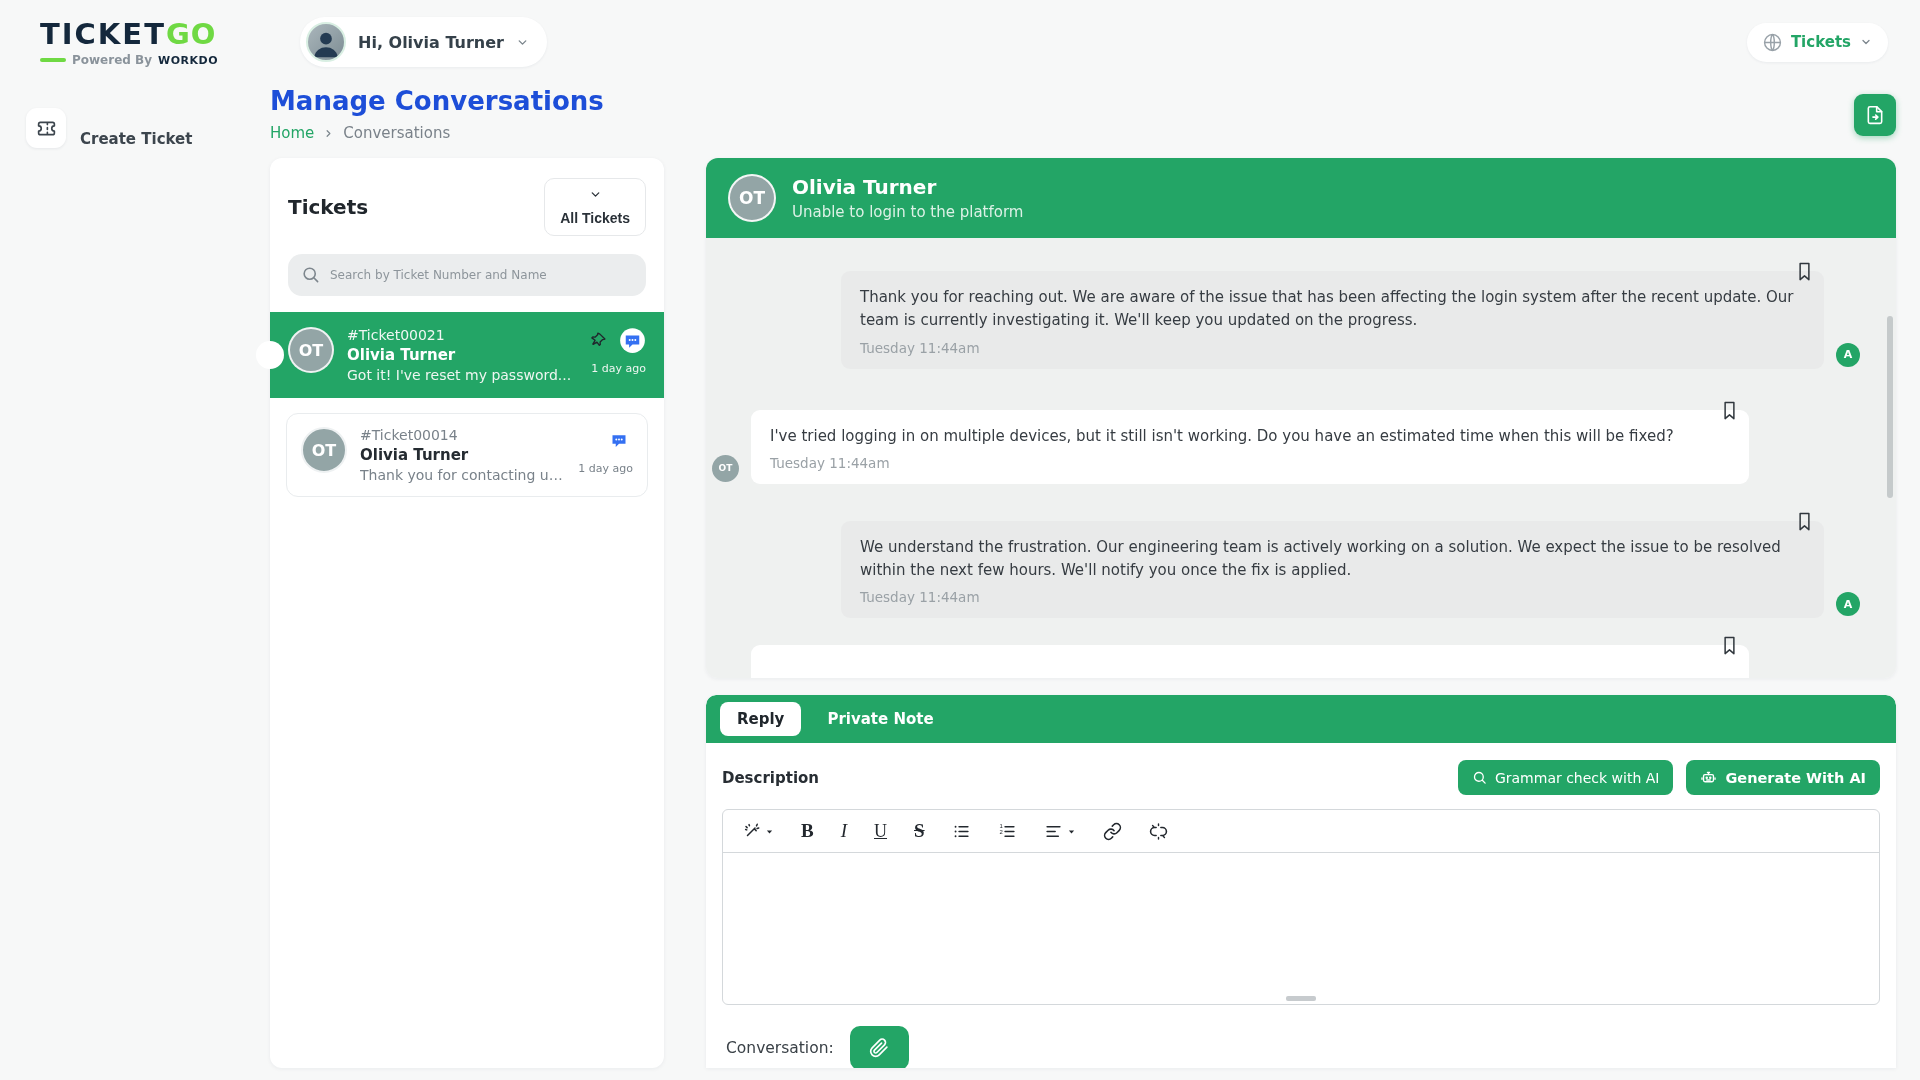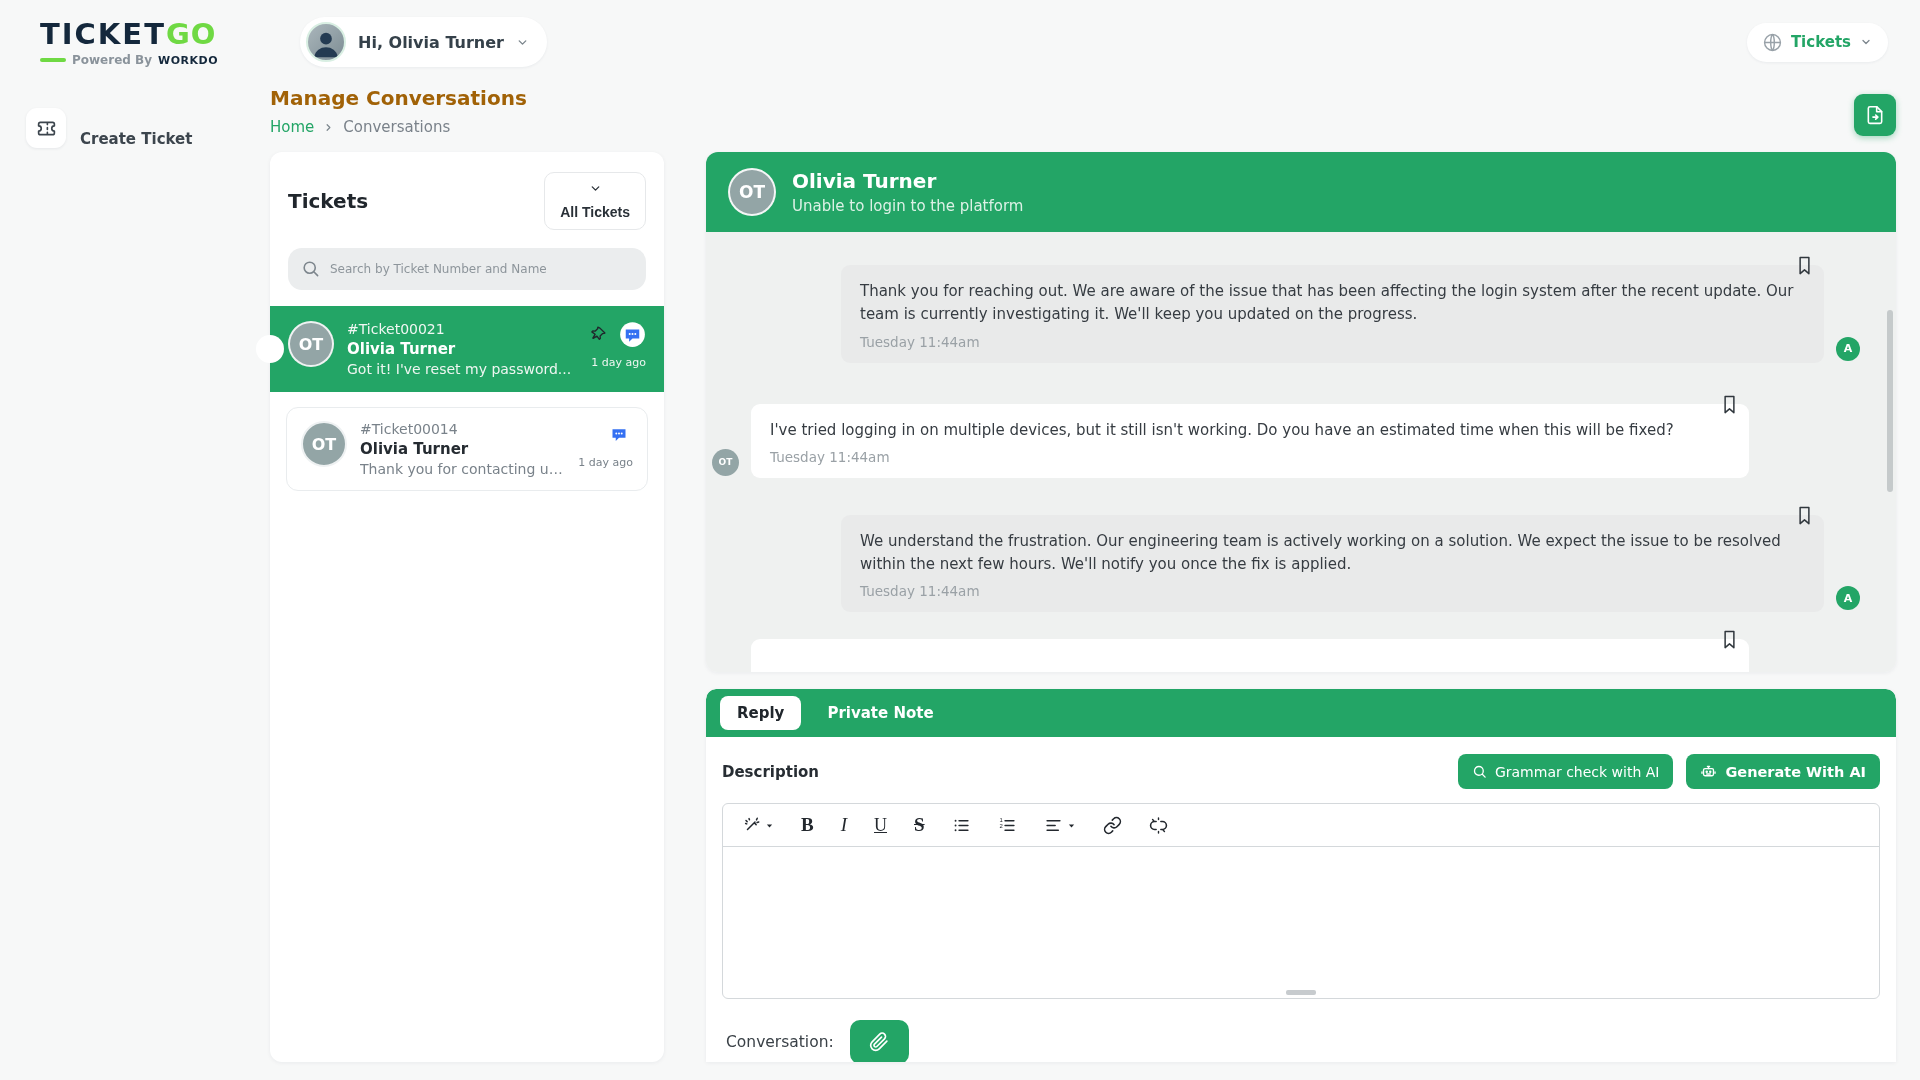--- a/index.html
+++ b/index.html
@@ -53,21 +53,21 @@
   .side-item{display:flex;align-items:flex-end;gap:14px;padding:8px 10px;border-radius:14px;margin-bottom:10px;cursor:pointer;}
   .side-icon{width:40px;height:40px;border-radius:11px;background:#fff;display:flex;align-items:center;justify-content:center;
     box-shadow:0 1px 3px rgba(20,40,60,.08);color:#3c454d;}
   .side-label{font-size:15px;font-weight:600;color:#3c454d;}
   .side-item.active{background:var(--green);box-shadow:0 6px 14px rgba(35,165,102,.35);padding:9px 10px;}
   .side-item.active .side-icon{color:var(--green);}
   .side-item.active .side-label{color:#fff;font-weight:700;}
 
   .main{flex:1;padding:14px 24px 0 0;}
   .page-head{display:flex;justify-content:space-between;align-items:flex-start;margin-bottom:16px;}
-  .page-title{font-size:20px;font-weight:700;color:#a16207;}
+  .page-title{font-size:26px;font-weight:700;color:#1d4ed8;}
   .breadcrumb{display:flex;align-items:center;gap:9px;margin-top:8px;font-size:15px;}
   .crumb-home{color:var(--green);cursor:pointer;}
   .crumb-current{color:#7a828a;}
   .export-btn{width:42px;height:42px;border-radius:9px;background:var(--green);display:flex;
     align-items:center;justify-content:center;color:#fff;cursor:pointer;box-shadow:0 2px 6px rgba(35,165,102,.4);margin-top:8px;}
 
   .content-row{display:flex;gap:42px;}
 
   
   .tickets-card{width:394px;flex:none;background:#fff;border-radius:12px;padding:20px 0 14px;

